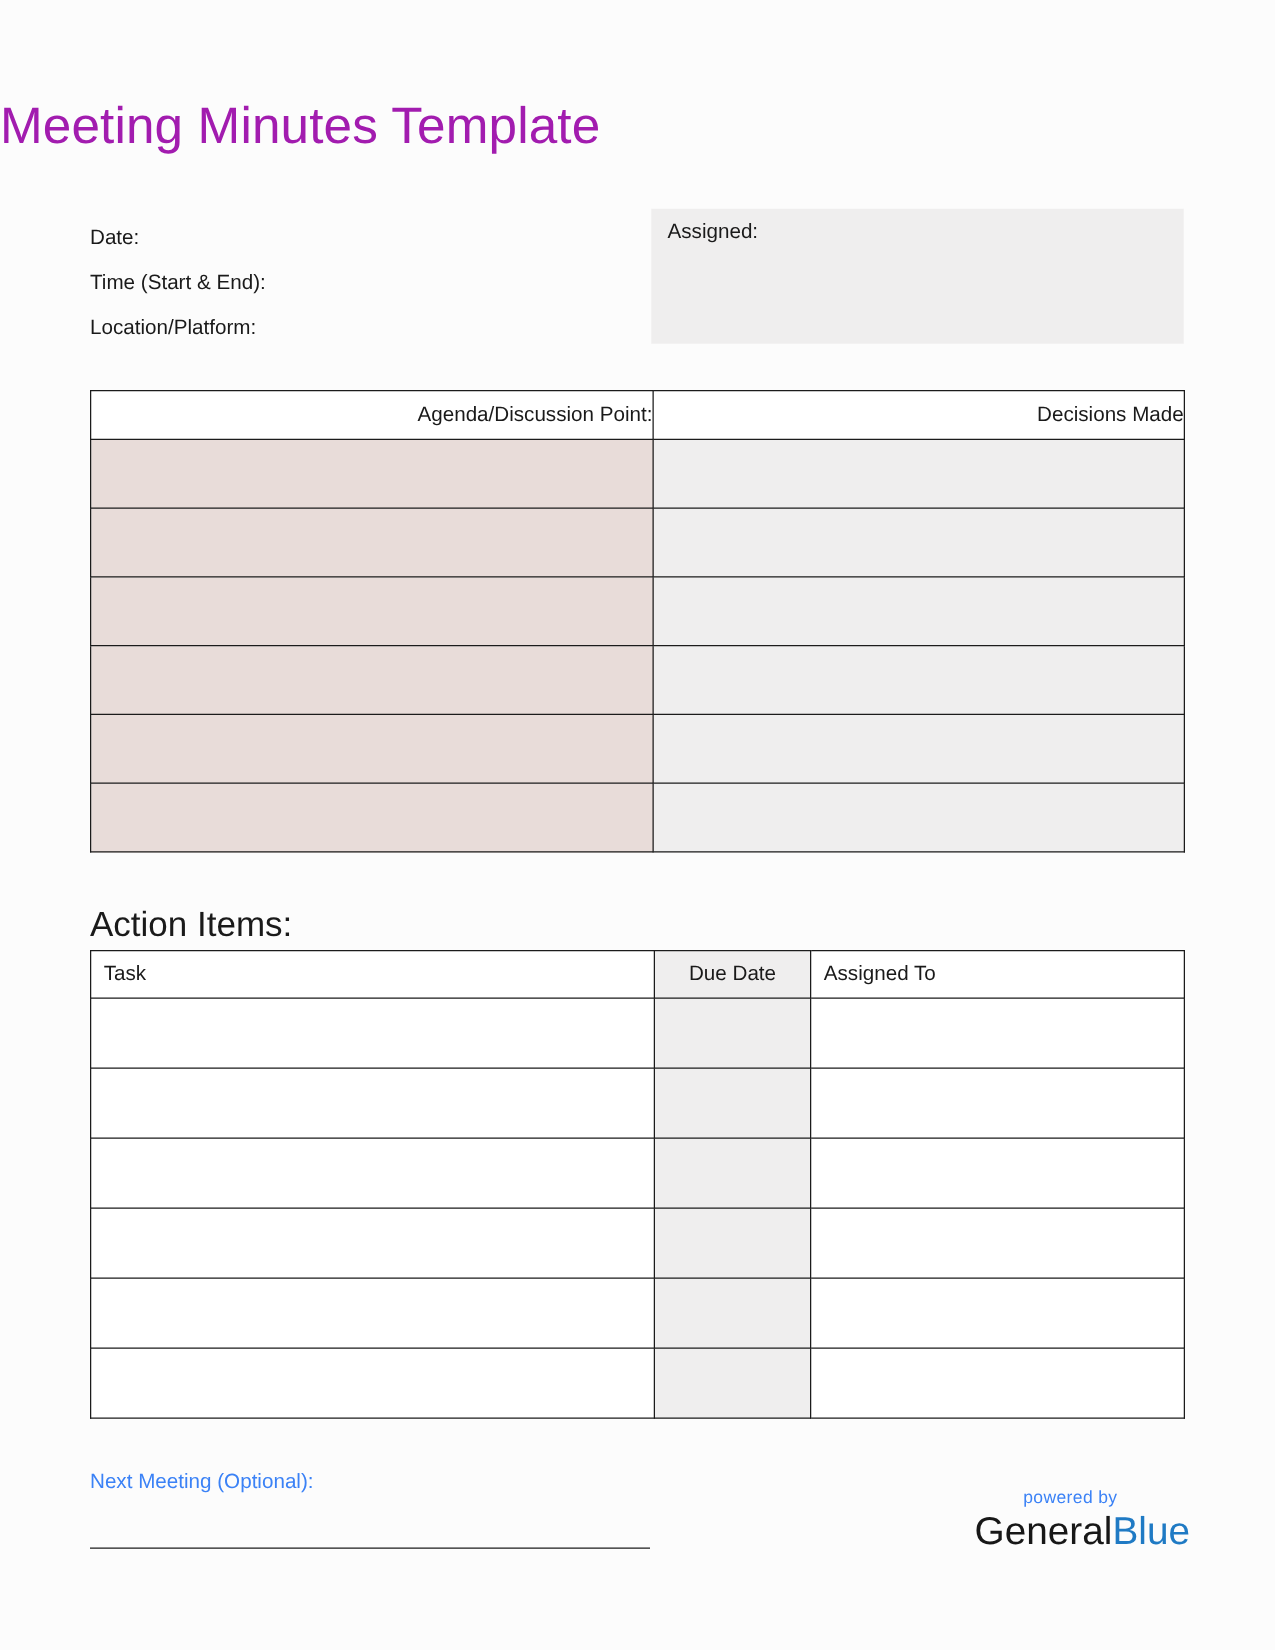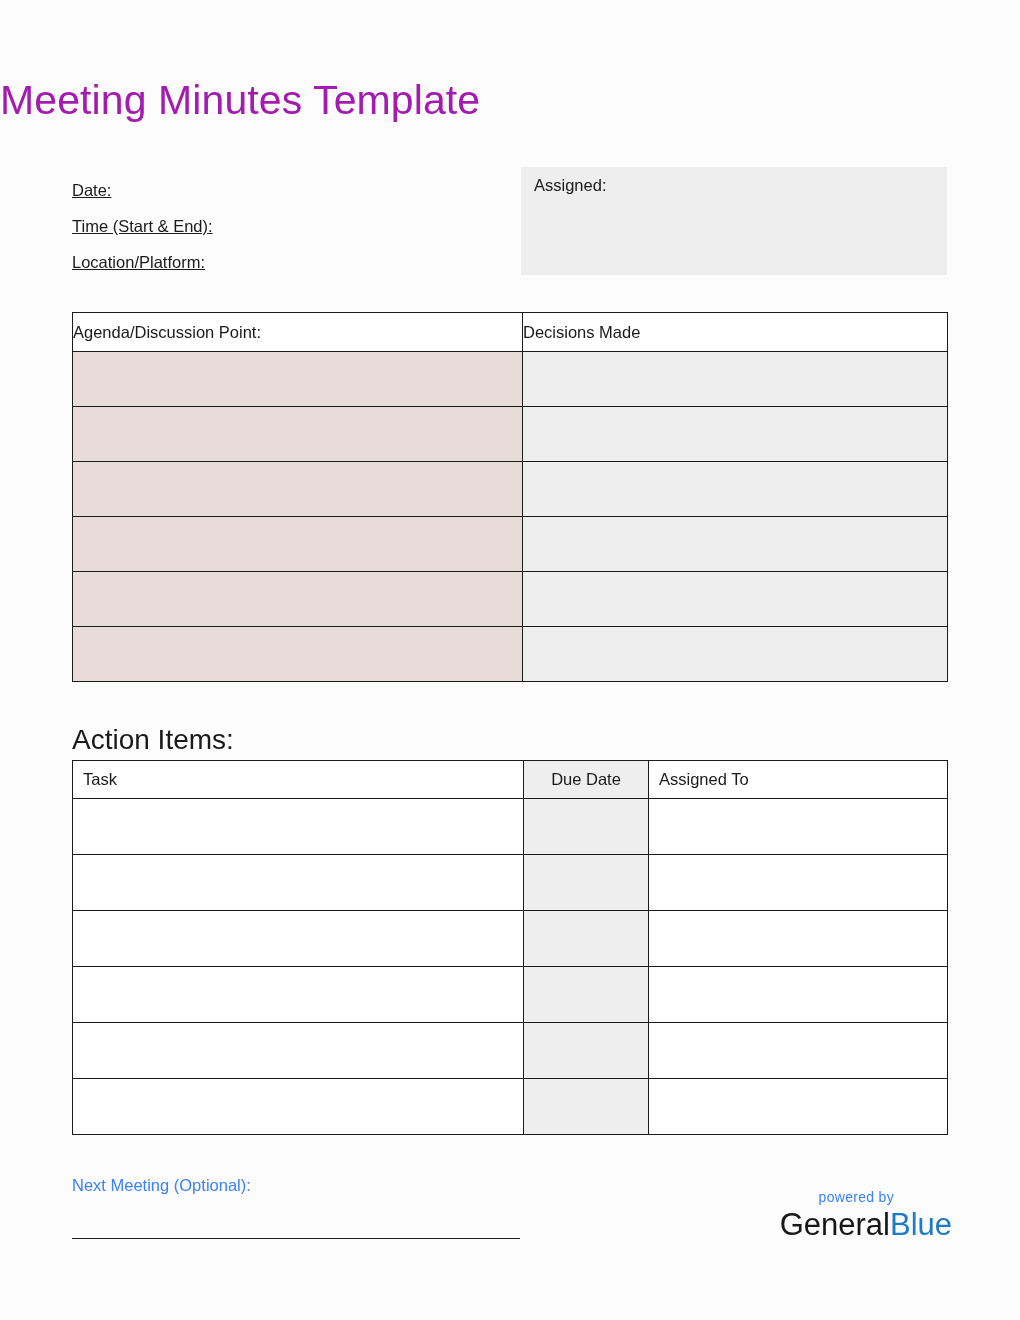--- a/index.html
+++ b/index.html
@@ -43,21 +43,20 @@
     position: absolute;
     left: 72px;
     top: 172px;
     width: 430px;
   }
   .meta-line {
     font-size: 16.5px;
     line-height: 36px;
     color: #1a1a1a;
     white-space: nowrap;
-    text-decoration: underline;
   }
 
   .attendees-box {
     position: absolute;
     left: 521px;
     top: 167px;
     width: 426px;
     height: 108px;
     background: #efeeee;
   }
@@ -82,21 +81,21 @@
   .agenda-table td, .agenda-table th {
     border: 1.6px solid #1b1b1b;
     padding: 0;
     margin: 0;
   }
   .agenda-table th {
     height: 38px;
     background: #ffffff;
     font-size: 16.5px;
     font-weight: 400;
-    text-align: left;
+    text-align: right;
     color: #1a1a1a;
   }
   .col-agenda { width: 450px; }
   .col-decisions { width: 425px; }
   .agenda-table td.cell-agenda {
     height: 54px;
     background: #e8dcd9;
   }
   .agenda-table td.cell-decisions {
     height: 54px;

